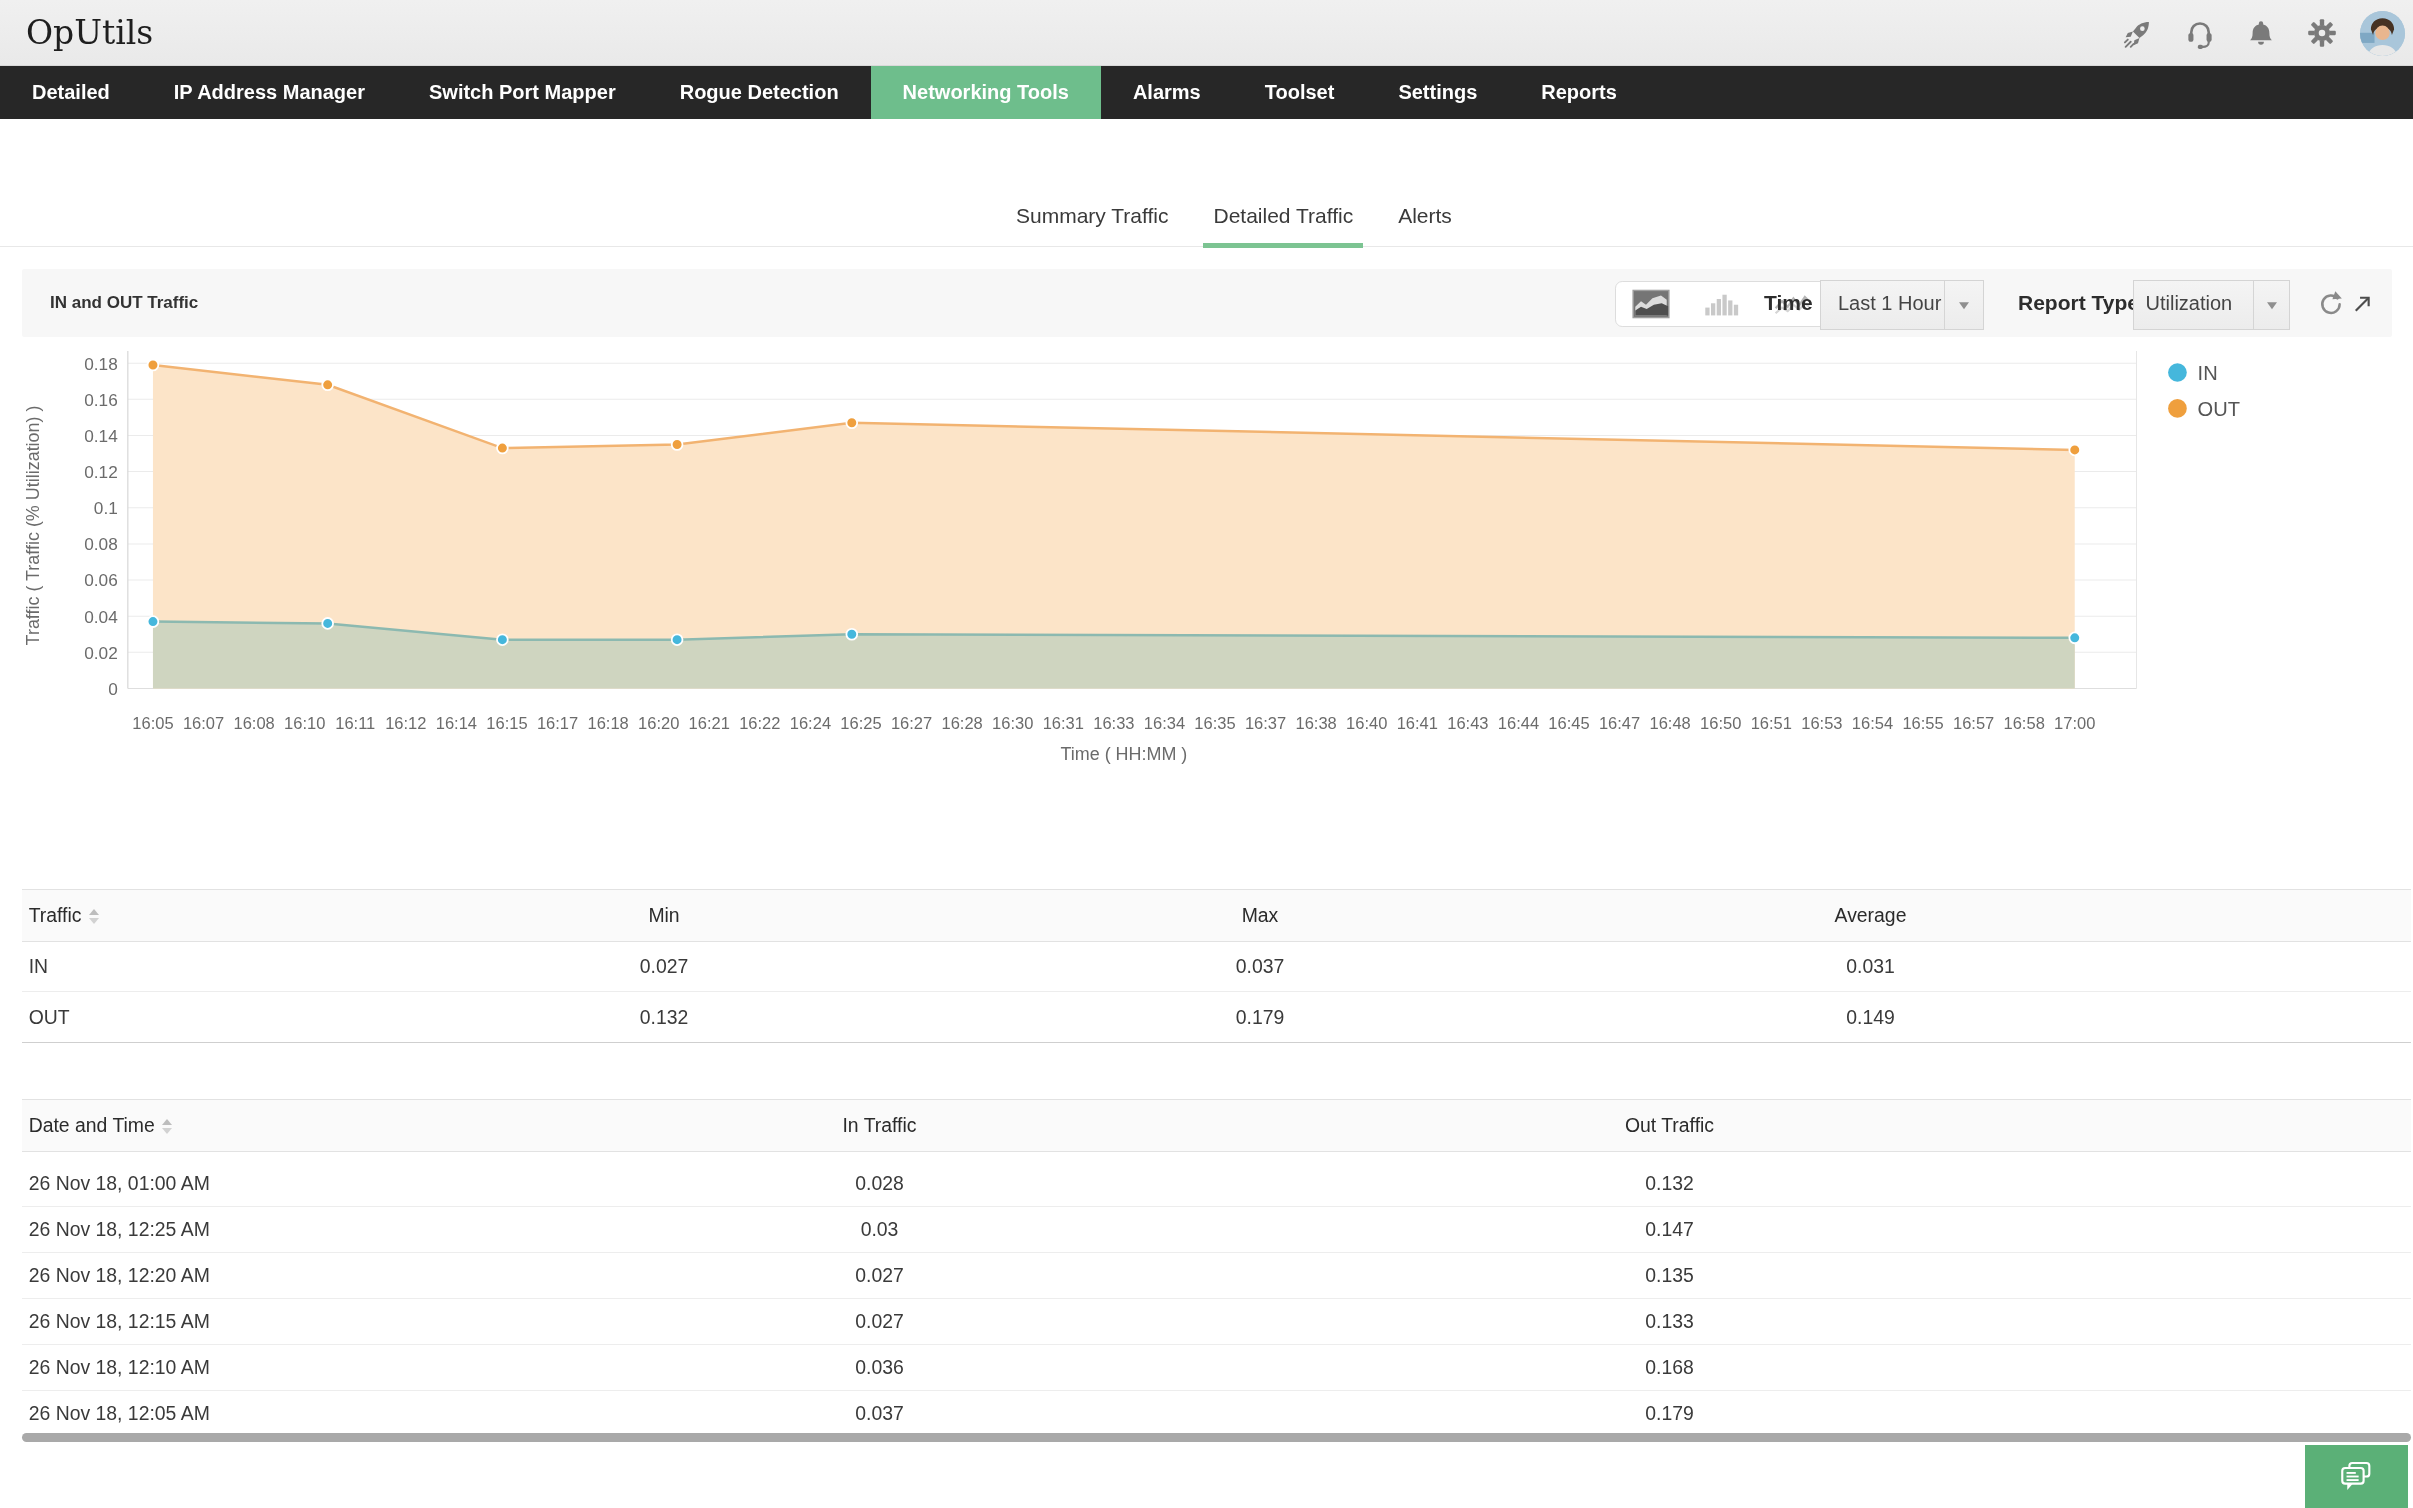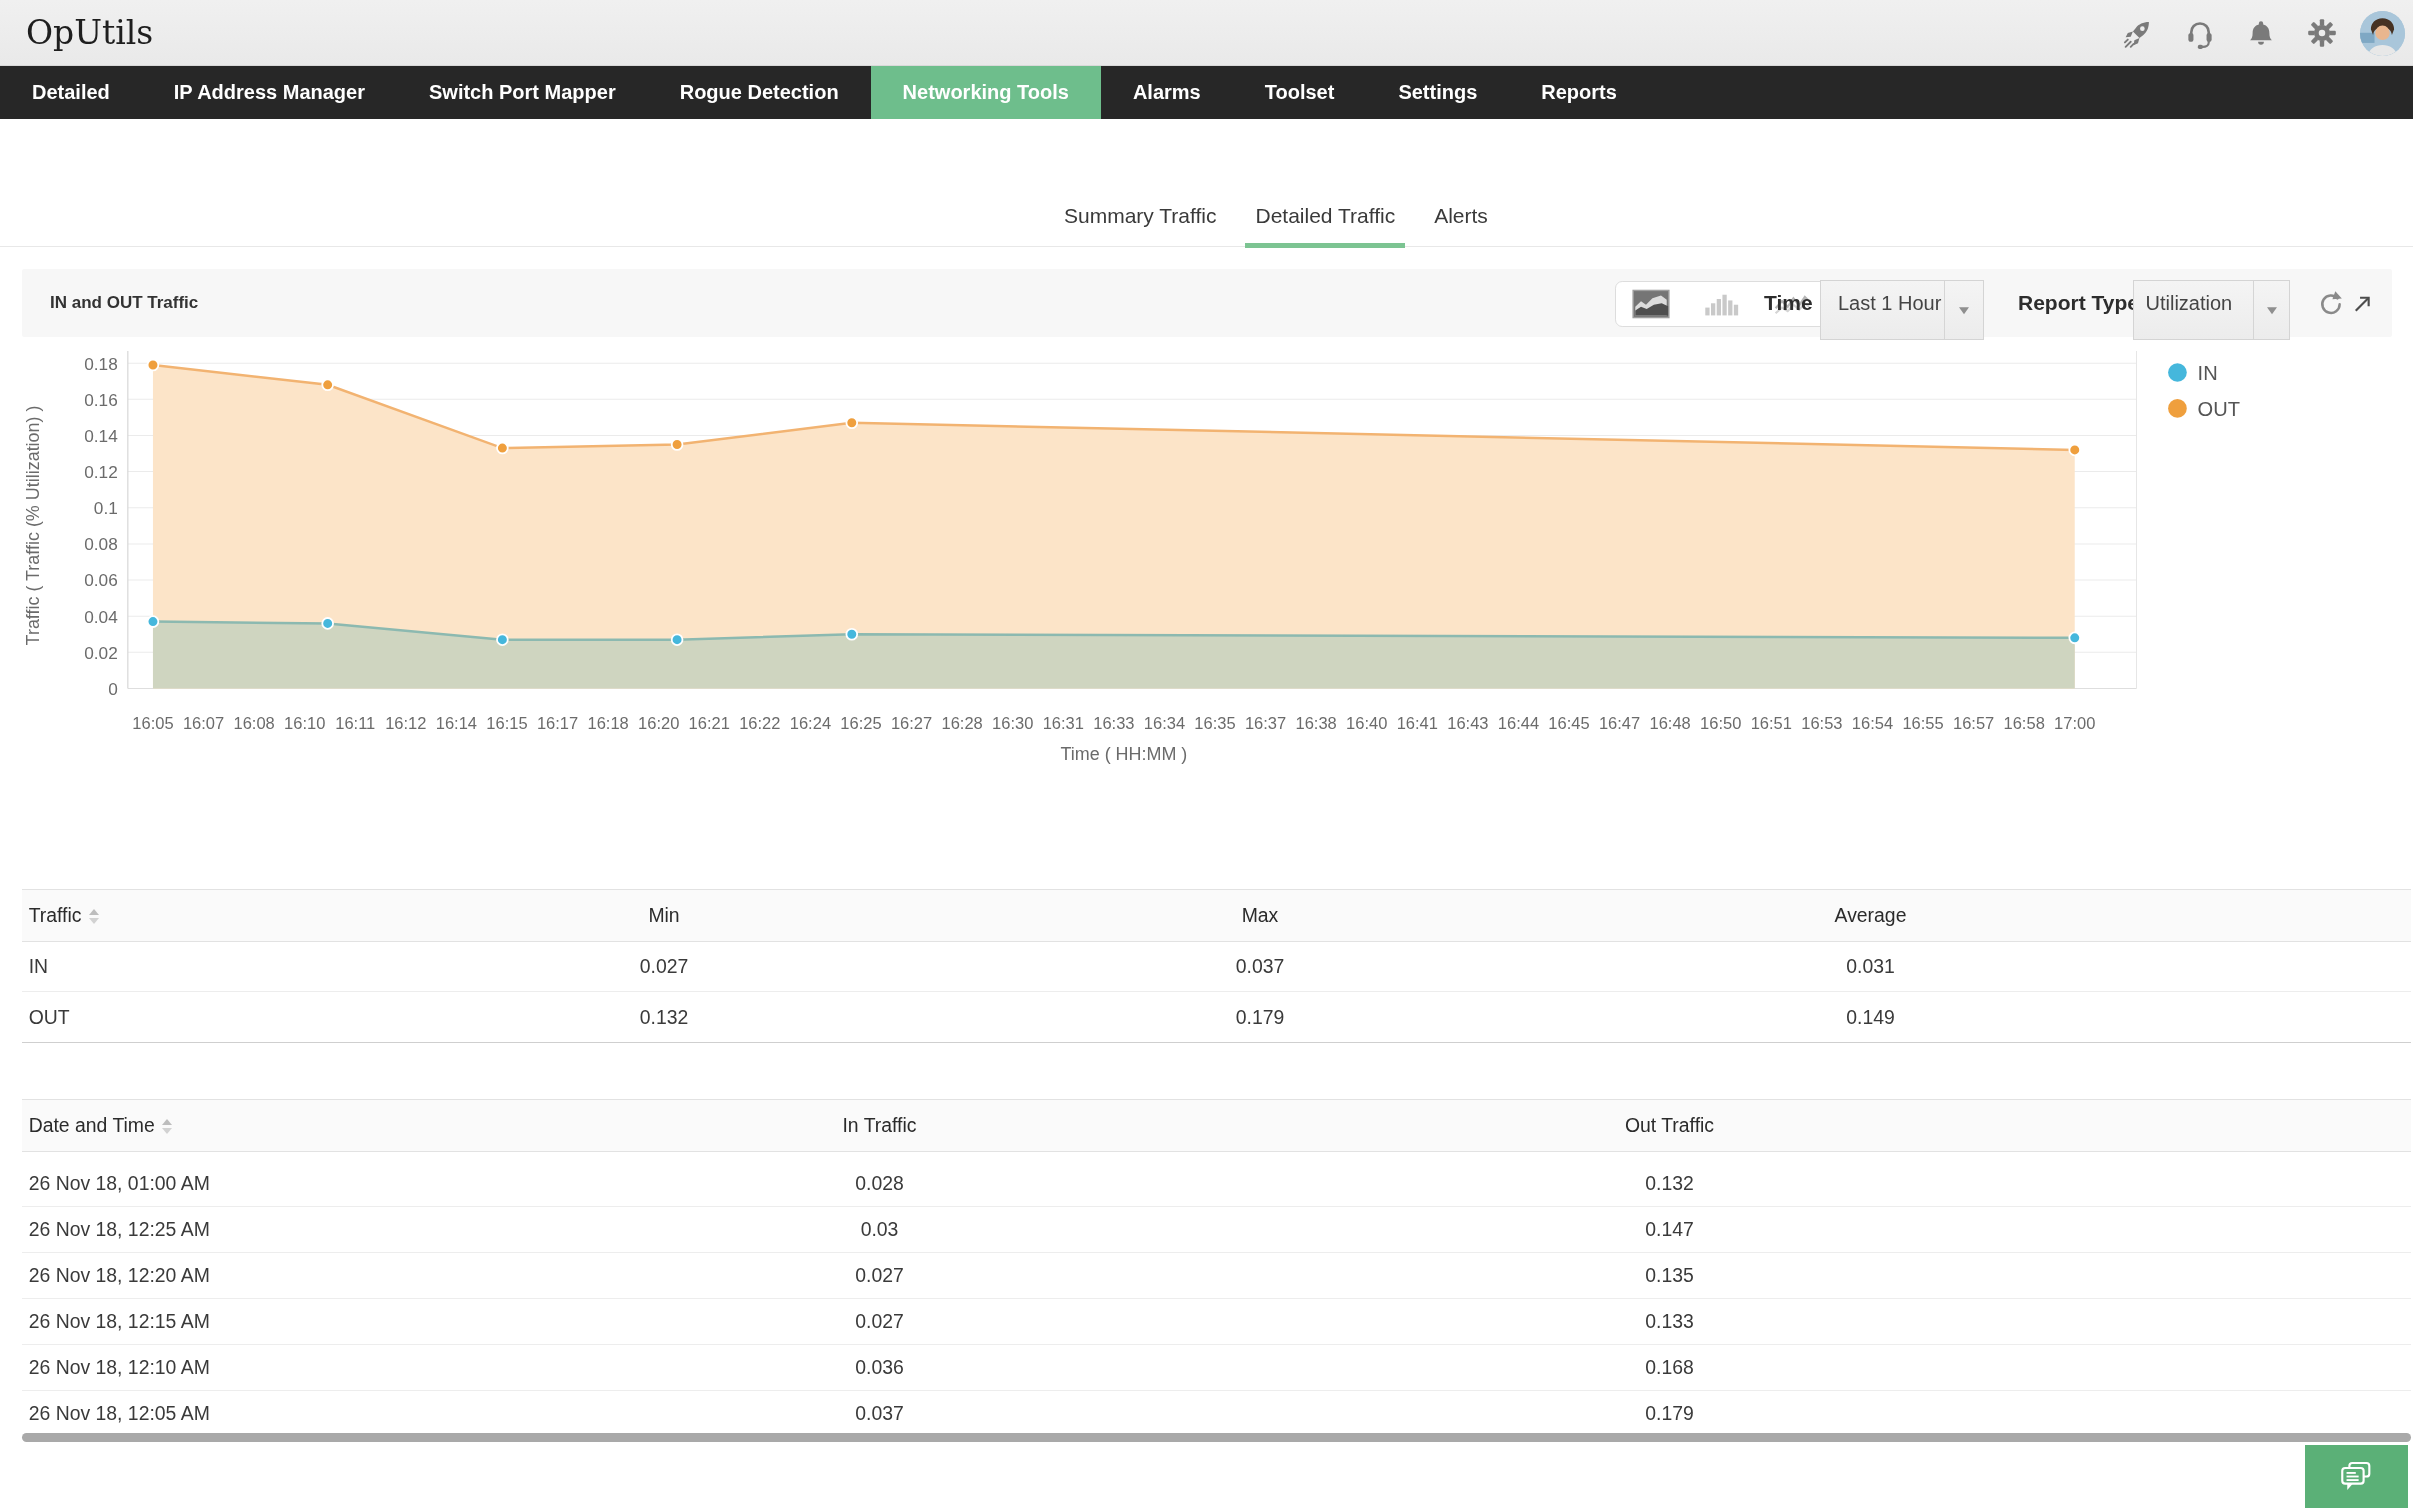--- a/index.html
+++ b/index.html
@@ -24,31 +24,31 @@
   .dev-name { left:57px; top:126px; font-size:21.5px; font-weight:700; color:#222; }
   .dev-ip { left:57px; top:154px; font-size:18.7px; color:#8a8a8a; }
   .dev-select { left:193px; top:129px; width:282px; height:50px; background:linear-gradient(#f5f5f5,#ededed); border:0.7px solid #cfcfcf; cursor:pointer; }
   .dev-select .val { left:18.7px; top:0; line-height:49px; font-size:20px; color:#333; }
   .sel-caretcell { position:absolute; right:0; top:0; bottom:0; width:53px; border-left:0.7px solid #d5d5d5; }
   .caret { position:absolute; left:50%; top:50%; transform:translate(-50%,-40%); width:0; height:0; border-left:6.5px solid transparent; border-right:6.5px solid transparent; border-top:8px solid #8f8f8f; }
   .pager { top:136px; width:32px; height:32px; cursor:pointer; }
 
   
   .tabsrow { left:0; top:185px; width:2413px; height:62px; background:#fff; border-bottom:1.4px solid #e8e8e8; }
-  .tabs { left:1054px; top:0; height:62px; display:flex; gap:19px; }
+  .tabs { left:1006px; top:0; height:62px; display:flex; gap:25px; }
   .tab { position:relative; padding:0 10px; line-height:62px; font-size:21px; color:#3a3a3a; cursor:pointer; white-space:nowrap; }
   .tab.active:after { content:""; position:absolute; left:0; right:0; bottom:-1.4px; height:5px; background:#7cc492; }
 
   
   .panelhead { left:21.5px; top:269px; width:2370px; height:68px; background:#f7f7f7; border-radius:2.2px; }
   .panel-title { left:50px; top:269px; line-height:68px; font-size:17px; font-weight:700; color:#333; }
   .toggle-group { left:1615px; top:281px; width:213px; height:46px; background:#fff; border:0.7px solid #ddd; border-radius:7.2px; display:flex; align-items:center; justify-content:space-around; }
   .toggle-btn { width:50px; height:43px; display:flex; align-items:center; justify-content:center; cursor:pointer; }
   .ctl-label { top:269px; line-height:68px; font-size:21px; font-weight:700; color:#2d2d2d; }
-  .ctl-select { top:280px; height:60px; background:linear-gradient(#f4f4f4,#ececec); border:0.7px solid #d4d4d4; cursor:pointer;padding-left:36px; }
+  .ctl-select { top:280px; height:50px; background:linear-gradient(#f4f4f4,#ececec); border:0.7px solid #d4d4d4; cursor:pointer;padding-left:36px; }
   .ctl-select .val { left:17px; top:0; line-height:45px; font-size:20px; color:#444; white-space:nowrap; }
   .iconbtn { top:289px; cursor:pointer; }
 
   
   .chartsec { left:0; top:338px; width:2413px; height:474px; }
   .dtable { left:21.5px; width:2389px; }
   .thead { display:grid; height:53px; align-items:center; background:#fafafa; border-top:0.7px solid #e2e2e2; border-bottom:0.7px solid #e2e2e2; font-size:19.4px; color:#2b2b2b; }
   .trow  { display:grid; height:50px; align-items:center; border-bottom:0.7px solid #ededed; font-size:19.4px; color:#3a3a3a; background:#fff; }
   .trow:last-child { border-bottom:none; }
   .tbody { border-bottom:1.4px solid #cfcfcf; }

